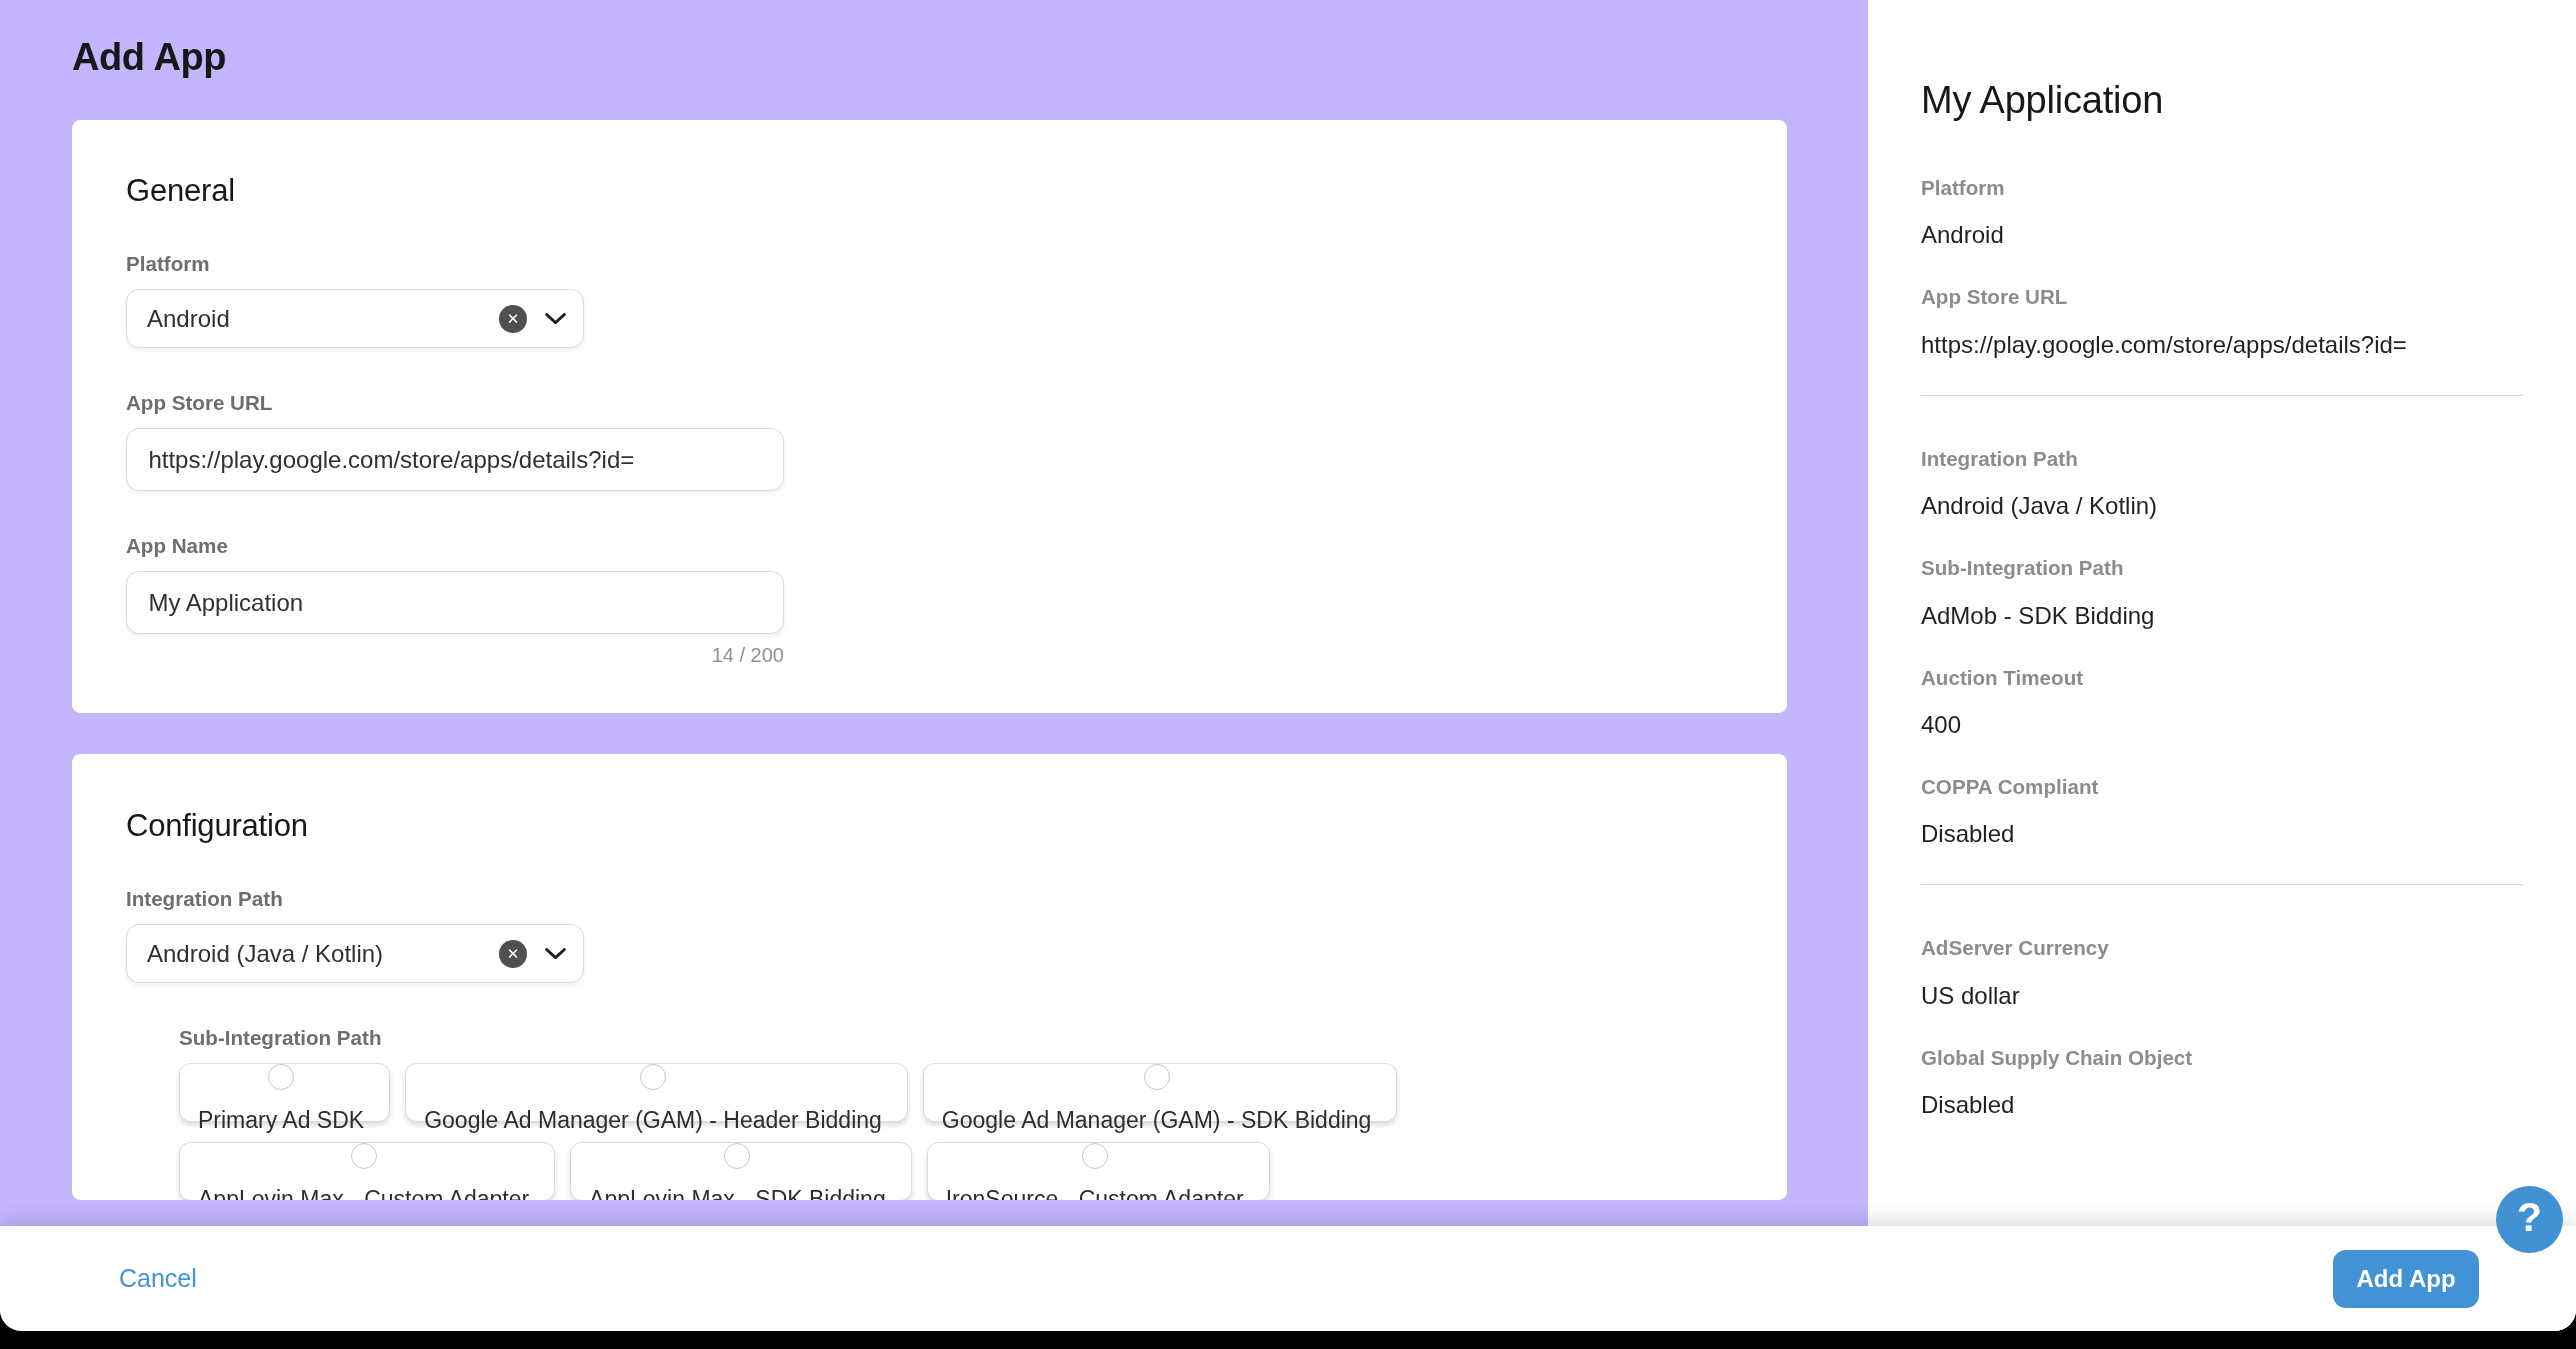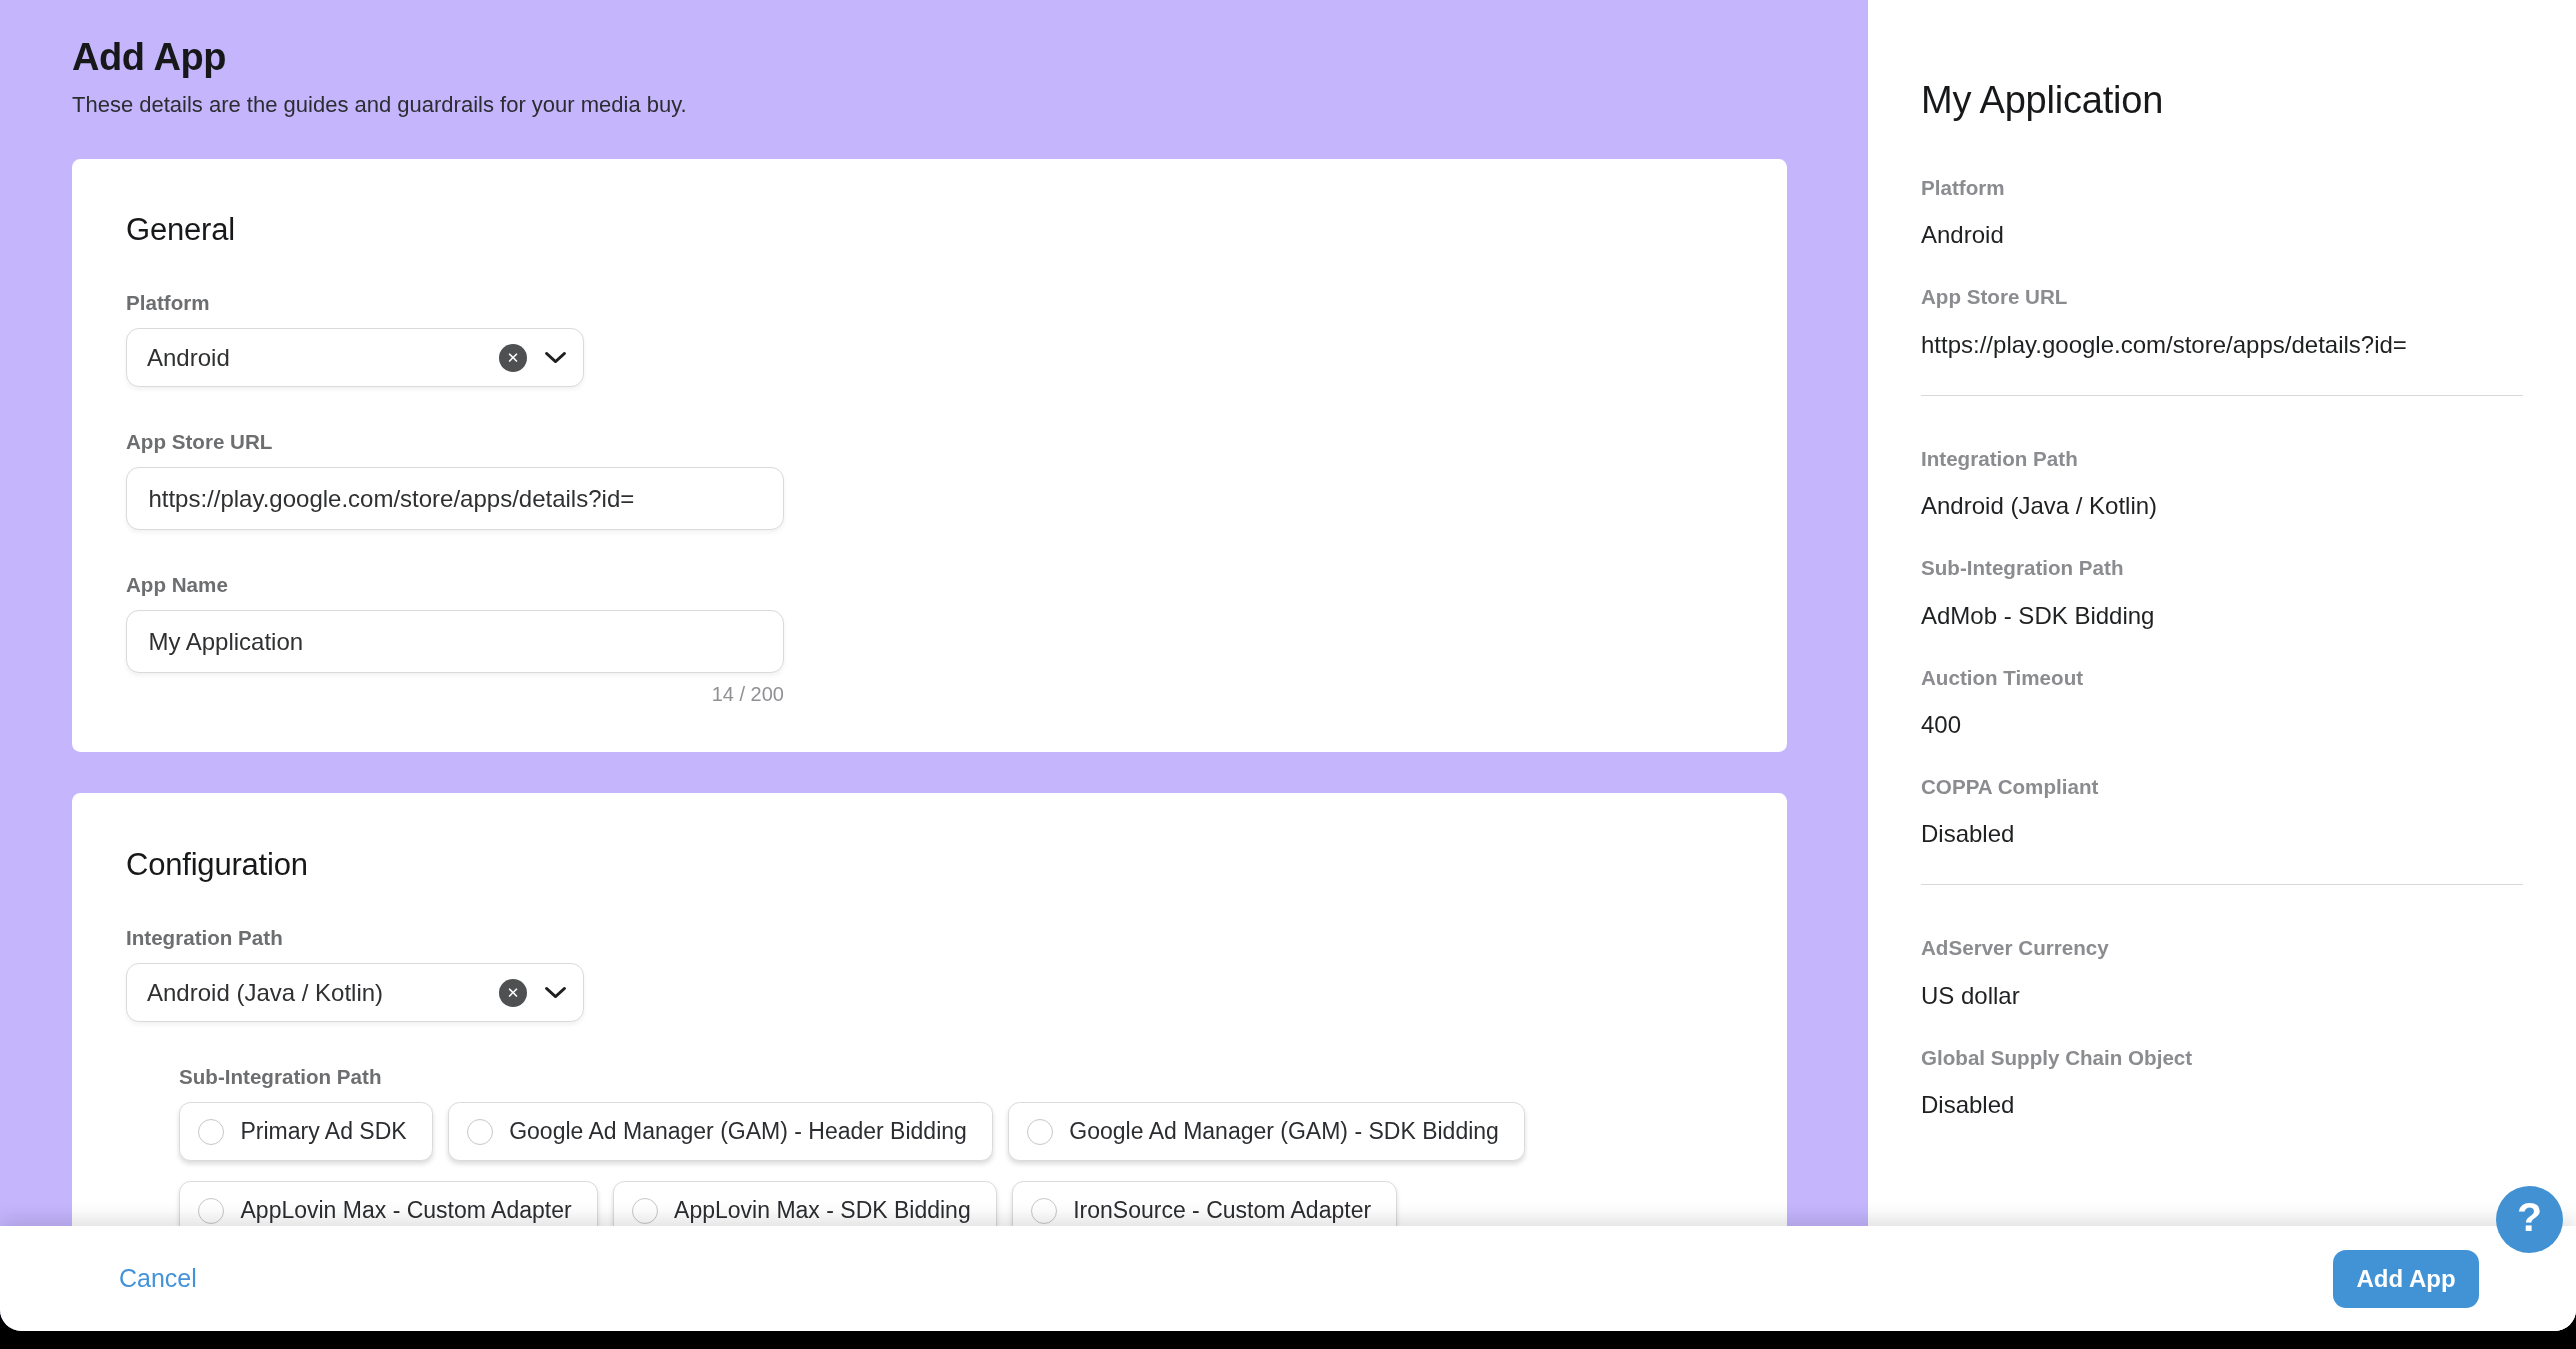--- a/index.html
+++ b/index.html
@@ -83,20 +83,21 @@
   .chip-row { display:flex; gap:15px; margin-top:13px; }
   .chip-row + .chip-row { margin-top:20px; }
   .chip {
     display:flex; align-items:center; gap:16.5px;
     height:59px; padding:0 25px 0 18px;
     background:#fff;
     border:1.6px solid #d9dadb; border-radius:11.5px;
     font-size:23px; color:#2b2d30;
     white-space:nowrap; cursor:pointer;
     box-shadow: 0 3.3px 5px -0.8px rgba(0,0,0,0.14);
+    flex-direction: column;
   }
   .radio { width:26px; height:26px; flex:none; border-radius:50%; border:1.6px solid #c6c7c9; background:#fff; }
 
   
   .sidebar {
     position:absolute; left:1868px; top:0;
     width:708px; height:1350px;
     background:#fff;
     padding:79px 53px 0 53px;
   }
@@ -135,21 +136,20 @@
     padding:0 0 5px 0;
   }
 </style>
 </head>
 <body>
 
 <div class="page">
 
   <div class="main">
     <h1 class="page-title">Add App</h1>
-    <p class="page-subtitle">These details are the guides and guardrails for your media buy.</p>
 
     <section class="card">
       <h2>General</h2>
 
       <div class="field">
         <label class="f-label">Platform</label>
         <div class="select">
           <span class="sel-value">Android</span>
           <button class="clear-btn">
               <span>✕</span>

